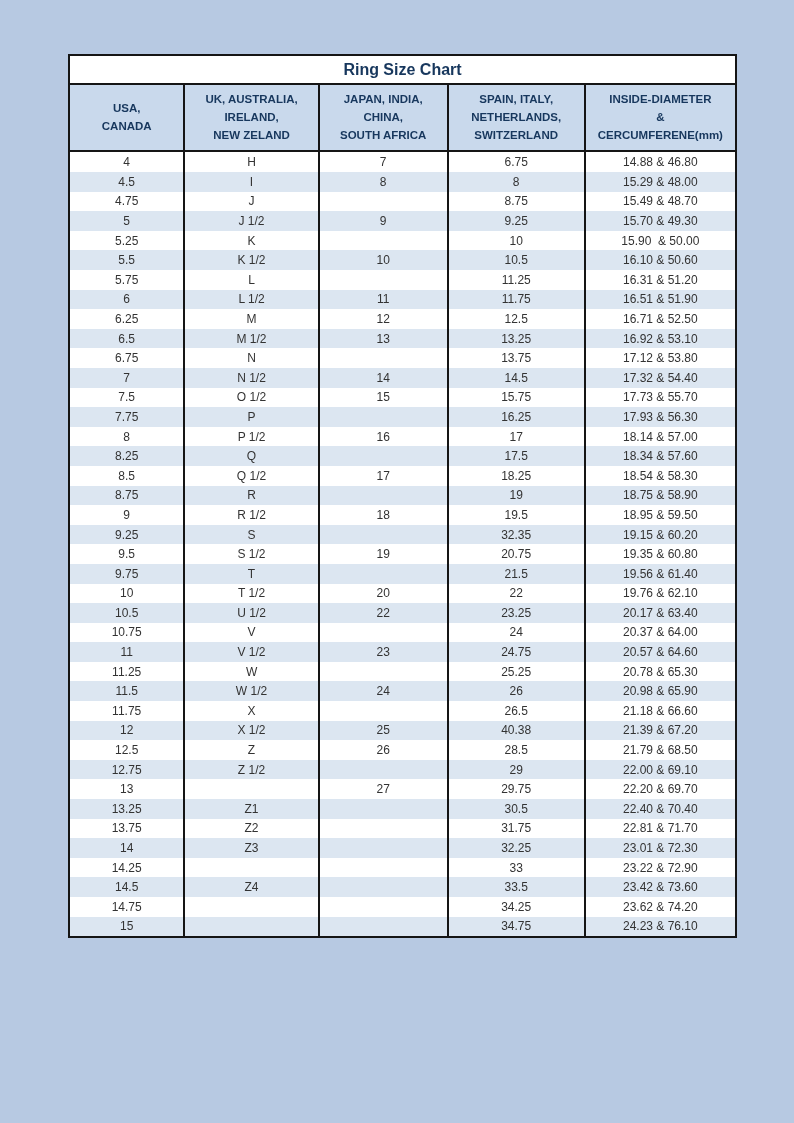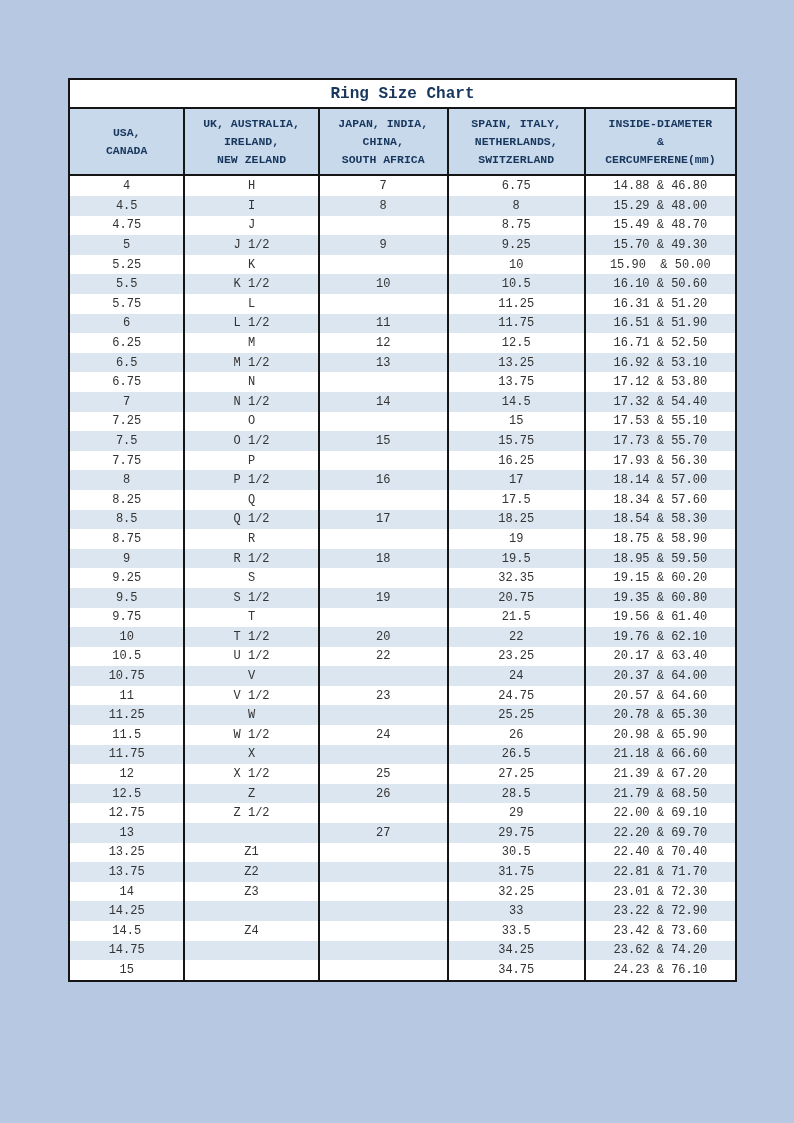--- a/index.html
+++ b/index.html
@@ -14,26 +14,25 @@
   html,body{margin:0;padding:0;}
   body{
     width:794px;height:1123px;
     background:var(--page-bg);
     font-family:"Liberation Sans", sans-serif;
     position:relative;
     overflow:hidden;
   }
   .chart-wrap{
     position:absolute;
-    left:68px;top:78px;
+    left:68px;top:54px;
     width:669px;
     border:2px solid var(--border);
     box-sizing:border-box;
     background:var(--white);
-    font-family:Liberation Mono, monospace;
   }
   .chart-title{
     height:27px;
     background:var(--white);
     border-bottom:2px solid var(--border);
     display:flex;align-items:center;justify-content:center;
     font-size:16px;
     font-weight:600;
     color:var(--header-text);
   }
@@ -184,27 +183,20 @@
           <td>17.12 &amp; 53.80</td>
         </tr>
         <tr>
           <td>7</td>
           <td>N 1/2</td>
           <td>14</td>
           <td>14.5</td>
           <td>17.32 &amp; 54.40</td>
         </tr>
         <tr>
-          <td>7.25</td>
-          <td>O</td>
-          <td></td>
-          <td>15</td>
-          <td>17.53 &amp; 55.10</td>
-        </tr>
-        <tr>
           <td>7.5</td>
           <td>O 1/2</td>
           <td>15</td>
           <td>15.75</td>
           <td>17.73 &amp; 55.70</td>
         </tr>
         <tr>
           <td>7.75</td>
           <td>P</td>
           <td></td>
@@ -313,21 +305,21 @@
           <td>11.75</td>
           <td>X</td>
           <td></td>
           <td>26.5</td>
           <td>21.18 &amp; 66.60</td>
         </tr>
         <tr>
           <td>12</td>
           <td>X 1/2</td>
           <td>25</td>
-          <td>27.25</td>
+          <td>40.38</td>
           <td>21.39 &amp; 67.20</td>
         </tr>
         <tr>
           <td>12.5</td>
           <td>Z</td>
           <td>26</td>
           <td>28.5</td>
           <td>21.79 &amp; 68.50</td>
         </tr>
         <tr>

